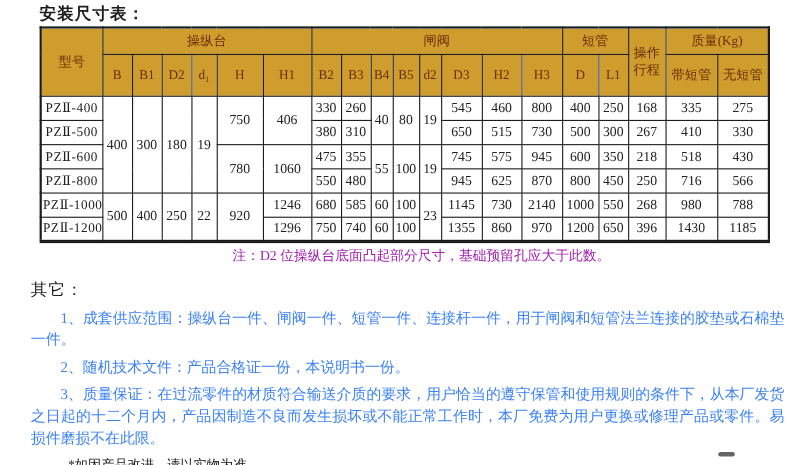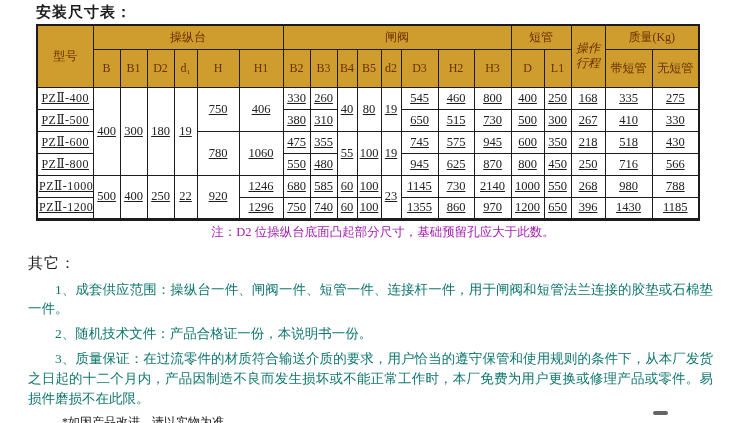--- a/index.html
+++ b/index.html
@@ -40,25 +40,24 @@
     background:var(--hdr-bg);
     color:var(--hdr-tx);
     font-weight:normal;
     font-size:12px;
     white-space:nowrap;
   }
   .dim-table thead th.wrap2{
     white-space:normal;
     line-height:1.25;
     padding:0 4px;
-    font-style:italic;
   }
   .dim-table thead tr.group-row{height:24px;}
   .dim-table thead tr.sub-row{height:38px;}
-  .dim-table tbody tr{height:22px;text-decoration:underline;}
+  .dim-table tbody tr{height:22px;}
   .dim-table tbody td{
     font-size:12.5px;
     color:#222222;
     white-space:nowrap;
   }
   .dim-table tbody td.model{
     font-size:12px;
     letter-spacing:0.5px;
   }
   .table-note{
@@ -72,21 +71,21 @@
     font-size:15px;font-weight:normal;
     margin:13px 0 7px 28px;
     letter-spacing:1px;
   }
   .body-para{
     margin:0 22px 5px 28px;
     font-size:13.5px;
     line-height:1.48;
     text-align:justify;
     text-indent:2em;
-    color:#0f766e;
+    color:#3b82f6;
   }
   .footnote{
     margin:1px 0 0 62px;
     font-size:12px;
     color:#161616;
   }
   .artifact{
     position:absolute;
     left:653px;top:411px;
     width:15px;height:4px;

